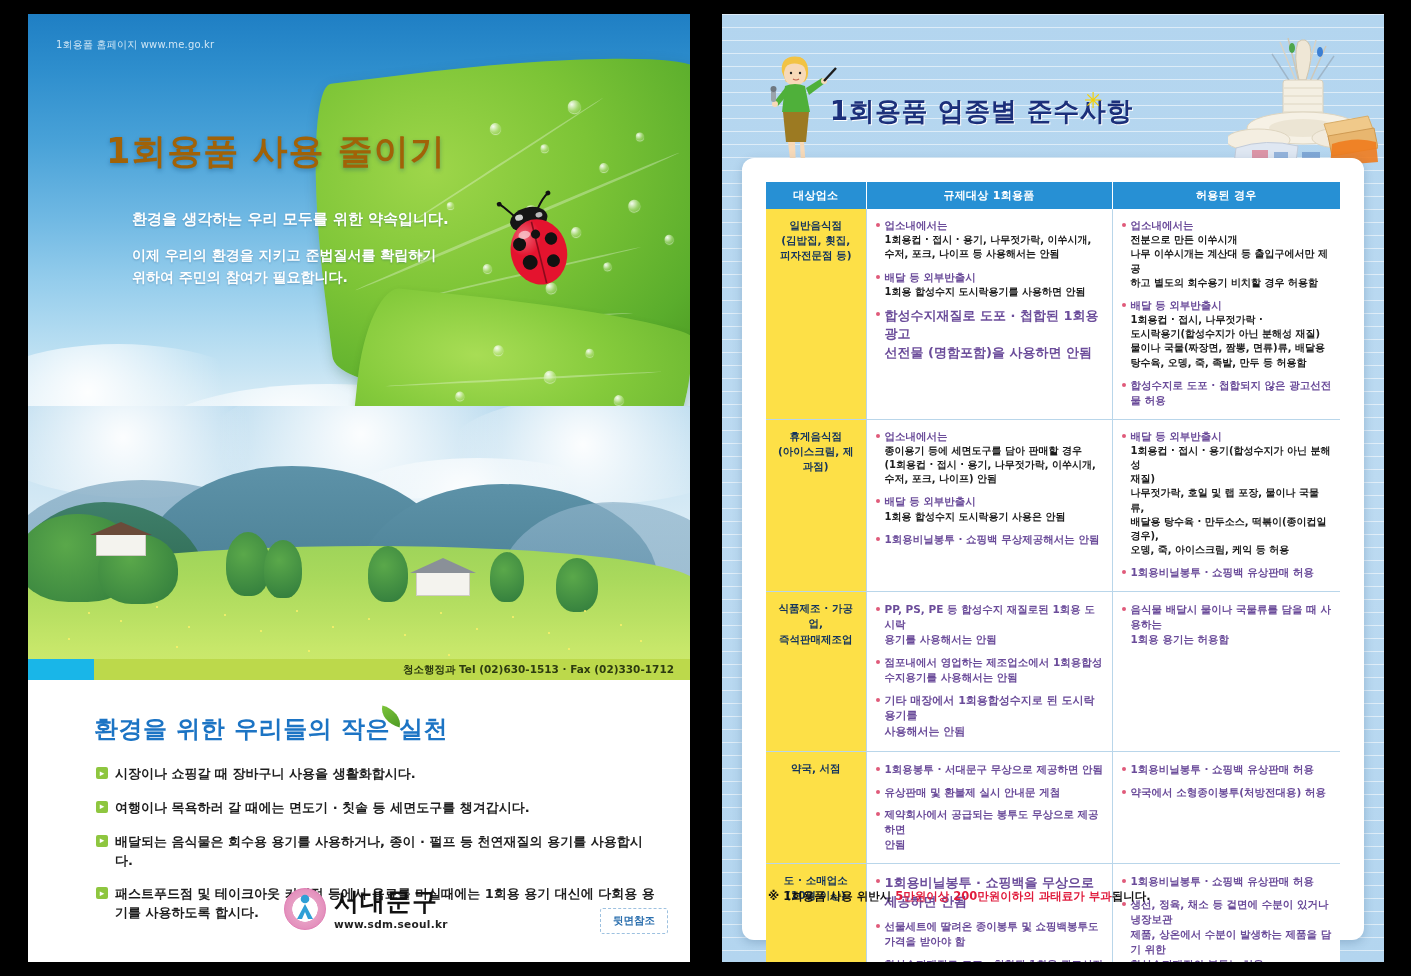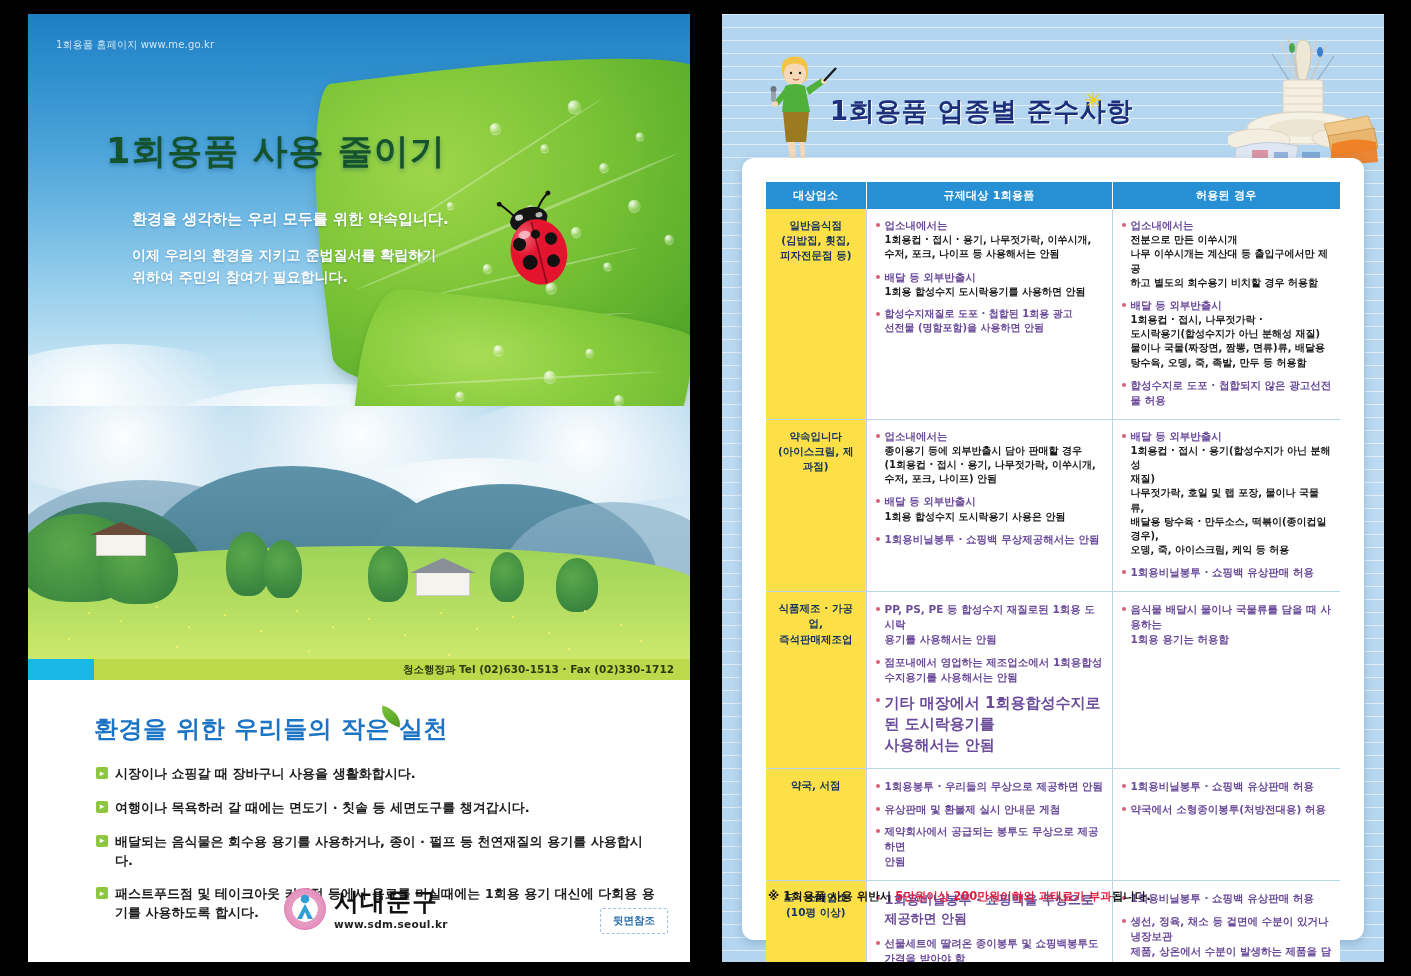--- a/index.html
+++ b/index.html
@@ -27,21 +27,21 @@
   .cloudA {
     position: absolute; border-radius: 50%;
     background: radial-gradient(circle at 40% 40%, rgba(255,255,255,.96), rgba(255,255,255,0) 70%);
   }
   .url-top {
     position: absolute; left: 28px; top: 24px;
     font-size: 10px; color: #cfe6f5; letter-spacing: .2px;
   }
   .headline {
     position: absolute; left: 78px; top: 114px;
-    font-size: 35px; font-weight: bold; color: #14532d;
+    font-size: 35px; font-weight: bold; color: #a16207;
     letter-spacing: 1px;
     text-shadow: 0 2px 4px rgba(0,60,110,.35);
   }
   .subline {
     position: absolute; left: 104px; top: 196px;
     font-size: 15px; font-weight: bold; color: #ffffff;
     text-shadow: 0 1px 2px rgba(0,60,110,.3);
   }
   .bodyline {
     position: absolute; left: 104px; top: 231px;
@@ -516,21 +516,21 @@
                 <div class="grp">
                   <div class="grp-head" style="white-space: pre-line;">업소내에서는</div>
                   <div class="grp-body" style="white-space: pre-line;">1회용컵 · 접시 · 용기, 나무젓가락, 이쑤시개,
 수저, 포크, 나이프 등 사용해서는 안됨</div>
                 </div>
                 <div class="grp">
                   <div class="grp-head" style="white-space: pre-line;">배달 등 외부반출시</div>
                   <div class="grp-body" style="white-space: pre-line;">1회용 합성수지 도시락용기를 사용하면 안됨</div>
                 </div>
                 <div class="grp noh">
-                  <div class="grp-body" style="white-space: pre-line; color: rgb(107, 76, 154); font-size: 10px;">합성수지재질로 도포 · 첩합된 1회용 광고
+                  <div class="grp-body" style="white-space: pre-line; color: rgb(107, 76, 154); font-size: 13px;">합성수지재질로 도포 · 첩합된 1회용 광고
 선전물 (명함포함)을 사용하면 안됨</div>
                 </div>
               </td>
               <td class="c-ok">
                 <div class="grp">
                   <div class="grp-head" style="white-space: pre-line;">업소내에서는</div>
                   <div class="grp-body" style="white-space: pre-line;">전분으로 만든 이쑤시개
 나무 이쑤시개는 계산대 등 출입구에서만 제공
 하고 별도의 회수용기 비치할 경우 허용함</div>
                 </div>
@@ -540,26 +540,26 @@
 도시락용기(합성수지가 아닌 분해성 재질)
 물이나 국물(짜장면, 짬뽕, 면류)류, 배달용
 탕수육, 오뎅, 죽, 족발, 만두 등 허용함</div>
                 </div>
                 <div class="grp noh">
                   <div class="grp-body" style="white-space: pre-line; color: rgb(107, 76, 154); font-size: 10.5px;">합성수지로 도포 · 첩합되지 않은 광고선전물 허용</div>
                 </div>
               </td>
             </tr>
             <tr>
-              <td class="c-biz" style="white-space: pre-line;">약속입니다
+              <td class="c-biz" style="white-space: pre-line;">휴게음식점
 (아이스크림, 제과점)</td>
               <td class="c-ban">
                 <div class="grp">
                   <div class="grp-head" style="white-space: pre-line;">업소내에서는</div>
-                  <div class="grp-body" style="white-space: pre-line;">종이용기 등에 외부반출시 담아 판매할 경우
+                  <div class="grp-body" style="white-space: pre-line;">종이용기 등에 세면도구를 담아 판매할 경우
 (1회용컵 · 접시 · 용기, 나무젓가락, 이쑤시개,
 수저, 포크, 나이프) 안됨</div>
                 </div>
                 <div class="grp">
                   <div class="grp-head" style="white-space: pre-line;">배달 등 외부반출시</div>
                   <div class="grp-body" style="white-space: pre-line;">1회용 합성수지 도시락용기 사용은 안됨</div>
                 </div>
                 <div class="grp noh">
                   <div class="grp-body" style="white-space: pre-line; color: rgb(107, 76, 154); font-size: 10.5px;">1회용비닐봉투 · 쇼핑백 무상제공해서는 안됨</div>
                 </div>
@@ -584,36 +584,36 @@
               <td class="c-ban">
                 <div class="grp noh">
                   <div class="grp-body" style="white-space: pre-line; color: rgb(107, 76, 154); font-size: 10.5px;">PP, PS, PE 등 합성수지 재질로된 1회용 도시락
 용기를 사용해서는 안됨</div>
                 </div>
                 <div class="grp noh">
                   <div class="grp-body" style="white-space: pre-line; color: rgb(107, 76, 154); font-size: 10.5px;">점포내에서 영업하는 제조업소에서 1회용합성
 수지용기를 사용해서는 안됨</div>
                 </div>
                 <div class="grp noh">
-                  <div class="grp-body" style="white-space: pre-line; color: rgb(107, 76, 154); font-size: 15px;">기타 매장에서 1회용합성수지로 된 도시락용기를
+                  <div class="grp-body" style="white-space: pre-line; color: rgb(107, 76, 154); font-size: 11px;">기타 매장에서 1회용합성수지로 된 도시락용기를
 사용해서는 안됨</div>
                 </div>
               </td>
               <td class="c-ok">
                 <div class="grp noh">
                   <div class="grp-body" style="white-space: pre-line; color: rgb(107, 76, 154); font-size: 10.5px;">음식물 배달시 물이나 국물류를 담을 때 사용하는
 1회용 용기는 허용함</div>
                 </div>
               </td>
             </tr>
             <tr>
               <td class="c-biz" style="white-space: pre-line;">약국, 서점</td>
               <td class="c-ban">
                 <div class="grp noh">
-                  <div class="grp-body" style="white-space: pre-line; color: rgb(107, 76, 154); font-size: 10.5px;">1회용봉투 · 우리들의 무상으로 제공하면 안됨</div>
+                  <div class="grp-body" style="white-space: pre-line; color: rgb(107, 76, 154); font-size: 10.5px;">1회용봉투 · 서대문구 무상으로 제공하면 안됨</div>
                 </div>
                 <div class="grp noh">
                   <div class="grp-body" style="white-space: pre-line; color: rgb(107, 76, 154); font-size: 10.5px;">유상판매 및 환불제 실시 안내문 게첨</div>
                 </div>
                 <div class="grp noh">
                   <div class="grp-body" style="white-space: pre-line; color: rgb(107, 76, 154); font-size: 10.5px;">제약회사에서 공급되는 봉투도 무상으로 제공하면
 안됨</div>
                 </div>
               </td>
               <td class="c-ok">

